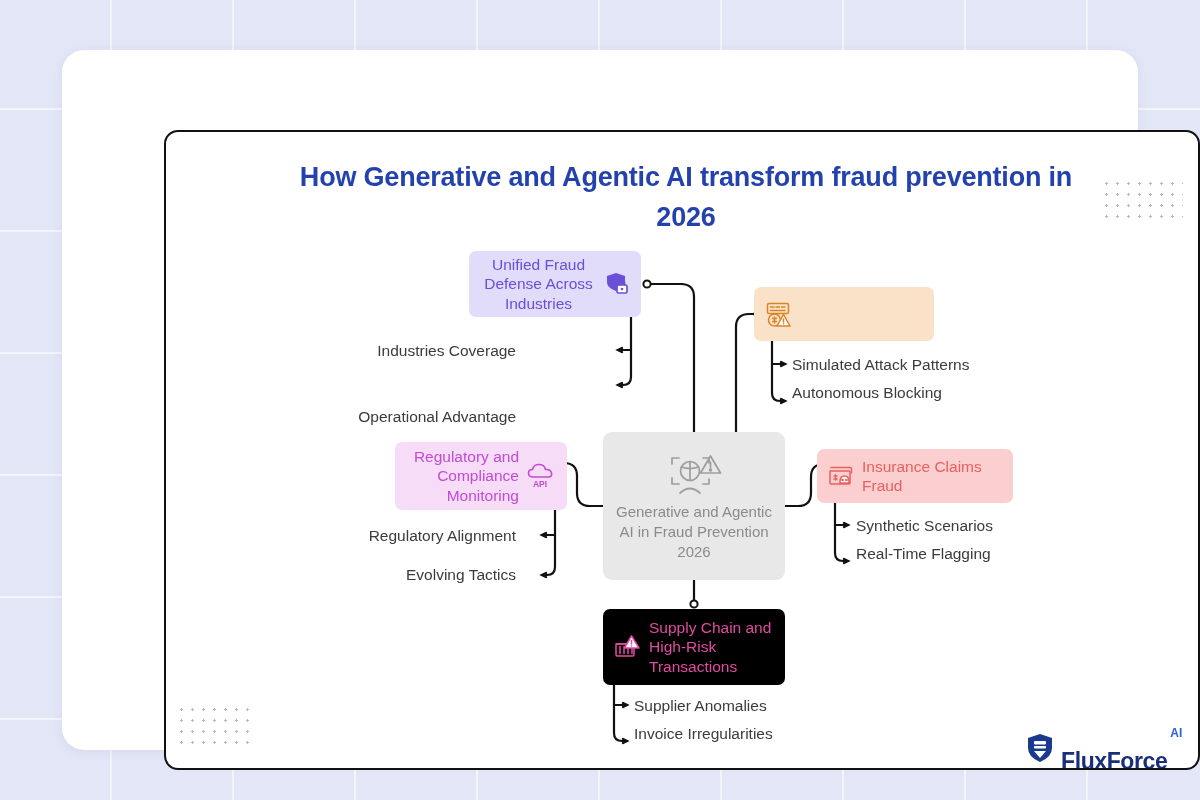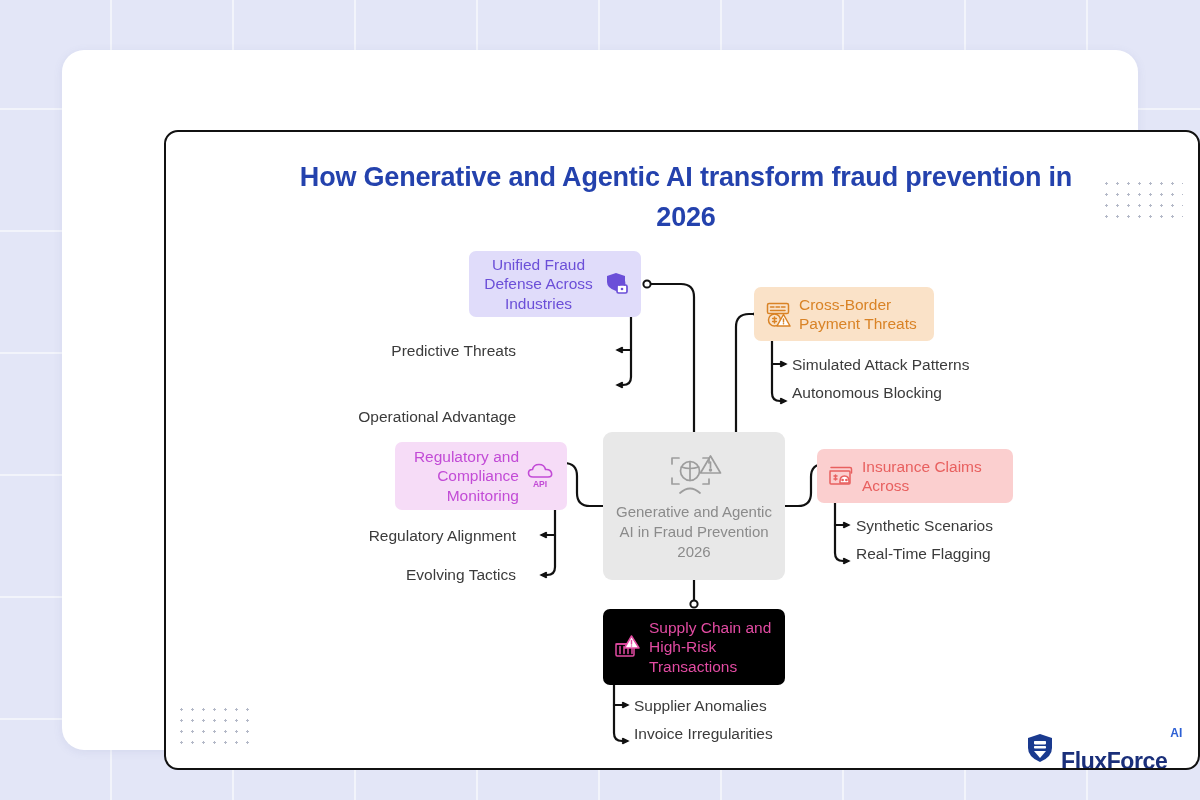--- a/index.html
+++ b/index.html
@@ -267,35 +267,34 @@
 
     <div class="node node-unified">
       <div class="node-label">Unified Fraud Defense Across Industries</div>
       <svg class="node-icon" width="26" height="26" viewBox="0 0 26 26" fill="none" stroke="#6b4fd8" stroke-width="1.7" stroke-linecap="round" stroke-linejoin="round">
         <path d="M3 5 L12 2 L21 5 L21 11 Q21 17 12 20 Q3 17 3 11 Z" fill="#6b4fd8" stroke="none"></path>
         <rect x="13" y="14" width="10" height="8" rx="1.6" fill="#ffffff" stroke="#6b4fd8"></rect>
         <path d="M15.5 14 L15.5 11.5 Q15.5 9.5 18 9.5 Q20.5 9.5 20.5 11.5 L20.5 14" stroke="#6b4fd8"></path>
         <circle cx="18" cy="18" r="1.3" fill="#6b4fd8" stroke="none"></circle>
       </svg>
     </div>
-    <div class="sub-item sub-right" style="left:110px; top:210px; width:240px;">Predictive Threats</div>
+    <div class="sub-item sub-right" style="left:110px; top:210px; width:240px;">Industries Coverage</div>
     <div class="sub-item sub-right" style="left:110px; top:248px; width:240px;margin-top:28px;">Operational Advantage</div>
 
     <div class="node node-crossborder">
       <svg class="node-icon" width="27" height="27" viewBox="0 0 27 27" fill="none" stroke="#d98326" stroke-width="1.5" stroke-linecap="round" stroke-linejoin="round">
         <rect x="2.5" y="2.5" width="21" height="10" rx="1.6"></rect>
         <path d="M5.5 6 L9 6 M11 6 L14.5 6 M16.5 6 L20 6"></path>
         <path d="M5.5 9.5 L20 9.5"></path>
         <circle cx="9.5" cy="19" r="6"></circle>
         <path d="M9.5 16 L9.5 22 M7.6 17.6 L11.4 17.6 M7.6 20.4 L11.4 20.4"></path>
         <path d="M18.5 13.5 L25 25 L12 25 Z" fill="#ffffff"></path>
         <path d="M18.5 18 L18.5 21"></path>
         <circle cx="18.5" cy="22.8" r="0.8" fill="#d98326" stroke="none"></circle>
       </svg>
-      <div class="node-label">Cross-Border Payment Threats</div>
     </div>
     <div class="sub-item" style="left:626px; top:224px;">Simulated Attack Patterns</div>
     <div class="sub-item" style="left:626px; top:252px;">Autonomous Blocking</div>
 
     <div class="node node-regulatory">
       <div class="node-label">Regulatory and Compliance Monitoring</div>
       <svg class="node-icon" width="30" height="28" viewBox="0 0 30 28" fill="none" stroke="#c24bd6" stroke-width="1.6" stroke-linecap="round" stroke-linejoin="round">
         <path d="M7 15 Q2.5 15 2.5 11 Q2.5 7.5 6.5 7.5 Q7.5 2.5 13 2.5 Q18.5 2.5 19.5 7.5 Q24.5 7 25.5 11 Q26.5 15 22 15 Z"></path>
         <text x="14" y="25" font-family="Liberation Sans, sans-serif" font-size="8.5" font-weight="bold" fill="#c24bd6" stroke="none" text-anchor="middle">API</text>
       </svg>
@@ -305,21 +304,21 @@
 
     <div class="node node-insurance">
       <svg class="node-icon" width="27" height="27" viewBox="0 0 27 27" fill="none" stroke="#e8605f" stroke-width="1.5" stroke-linecap="round" stroke-linejoin="round">
         <path d="M3 4.5 L22 4.5 Q23.5 4.5 23.5 6 L23.5 10"></path>
         <path d="M2 8 L21 8 Q22 8 22 9 L22 20 Q22 21 21 21 L3 21 Q2 21 2 20 L2 9 Q2 8 3 8 Z"></path>
         <path d="M7.5 12 L7.5 17 M6 13 L9 13 M6 16 L9 16"></path>
         <path d="M12 18.5 Q12 13 16.5 13 Q21 13 21 18.5 L21 20 L12 20 Z" fill="#ffffff"></path>
         <circle cx="14.6" cy="17" r="1.35" fill="#e8605f" stroke="none"></circle>
         <circle cx="18.4" cy="17" r="1.35" fill="#e8605f" stroke="none"></circle>
       </svg>
-      <div class="node-label">Insurance Claims Across</div>
+      <div class="node-label">Insurance Claims Fraud</div>
     </div>
     <div class="sub-item" style="left:690px; top:385px;">Synthetic Scenarios</div>
     <div class="sub-item" style="left:690px; top:413px;">Real-Time Flagging</div>
 
     <div class="node node-supply">
       <svg class="node-icon" width="28" height="28" viewBox="0 0 28 28" fill="none" stroke="#e24ba2" stroke-width="1.5" stroke-linecap="round" stroke-linejoin="round">
         <rect x="2" y="11" width="18" height="12" rx="1.2"></rect>
         <path d="M6 13.5 L6 20.5 M10 13.5 L10 20.5 M14 13.5 L14 20.5 M18 13.5 L18 20.5"></path>
         <path d="M2 11 L20 11"></path>
         <path d="M17.5 3 L25 15 L10.5 15 Z" fill="#ffffff"></path>

